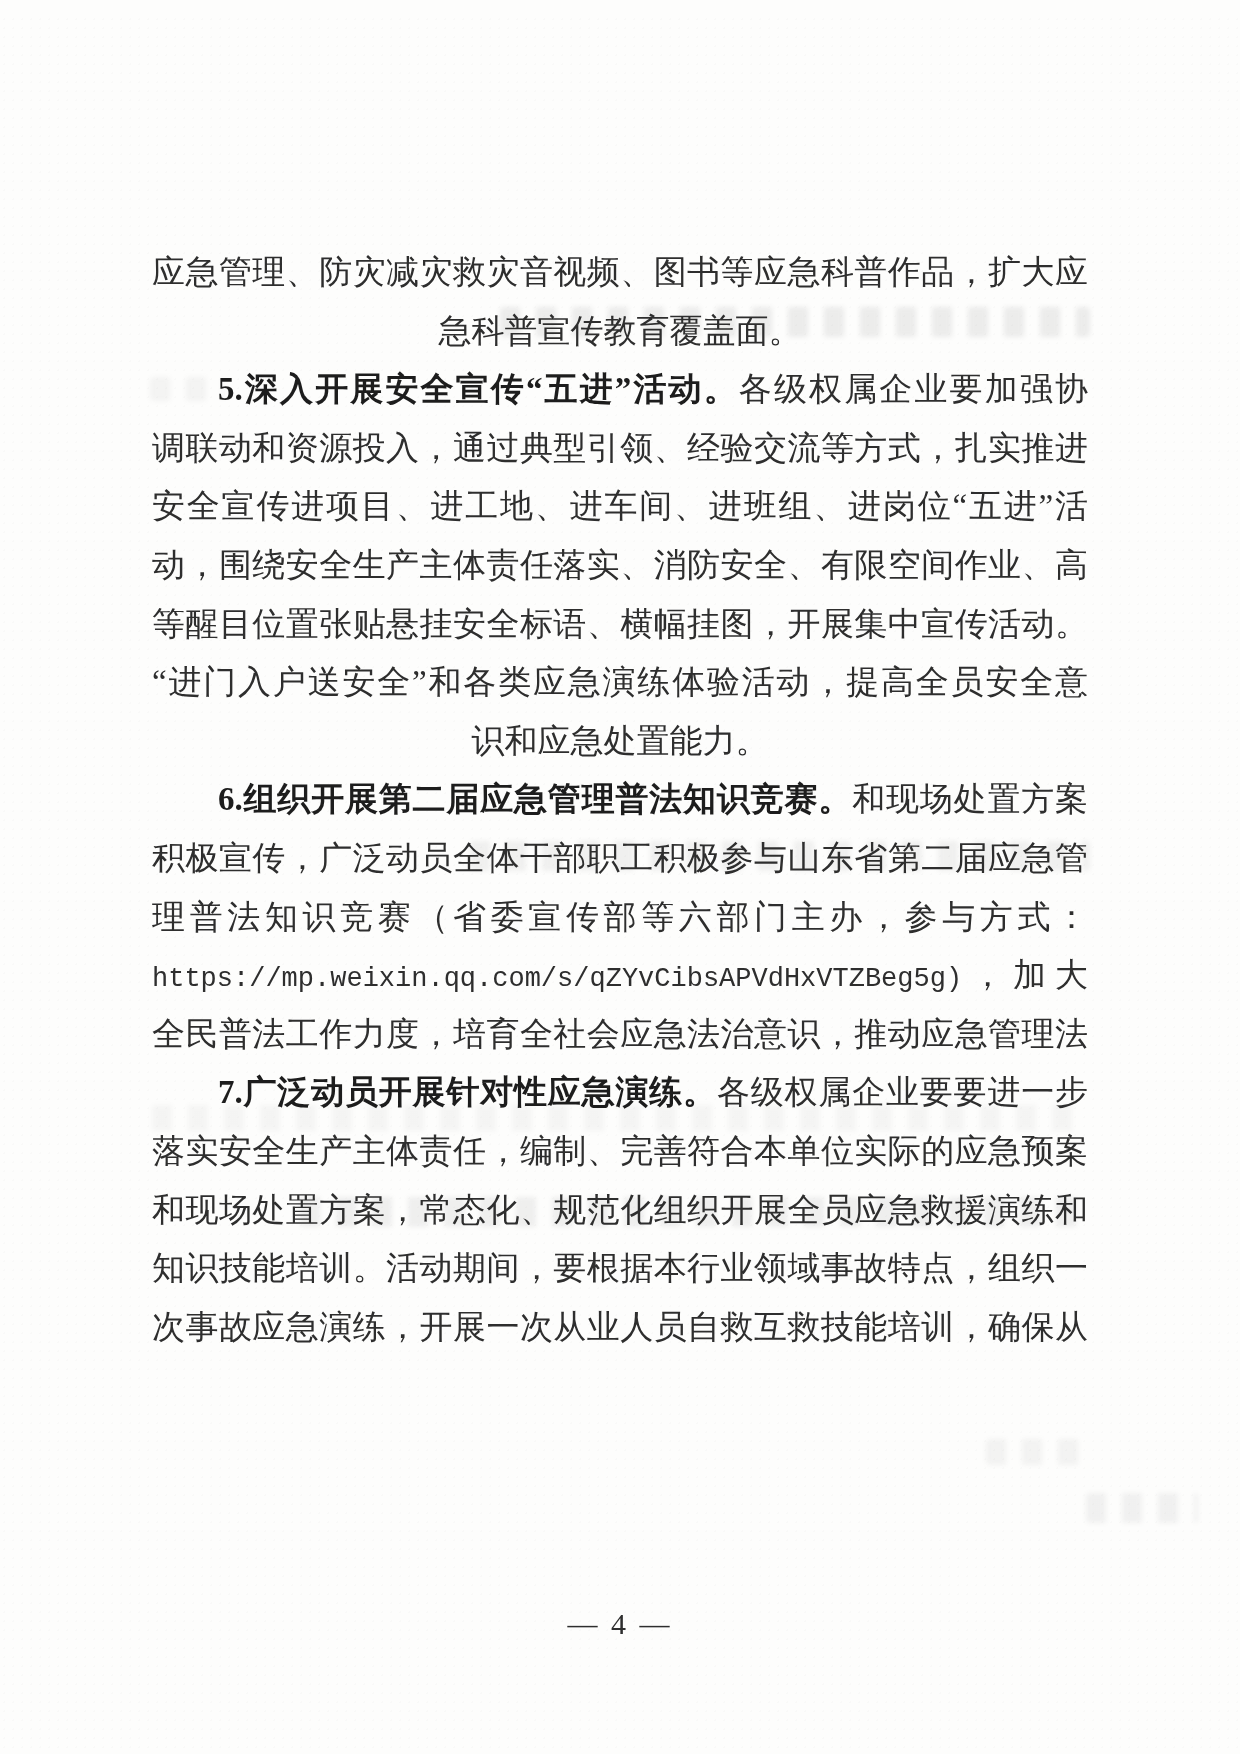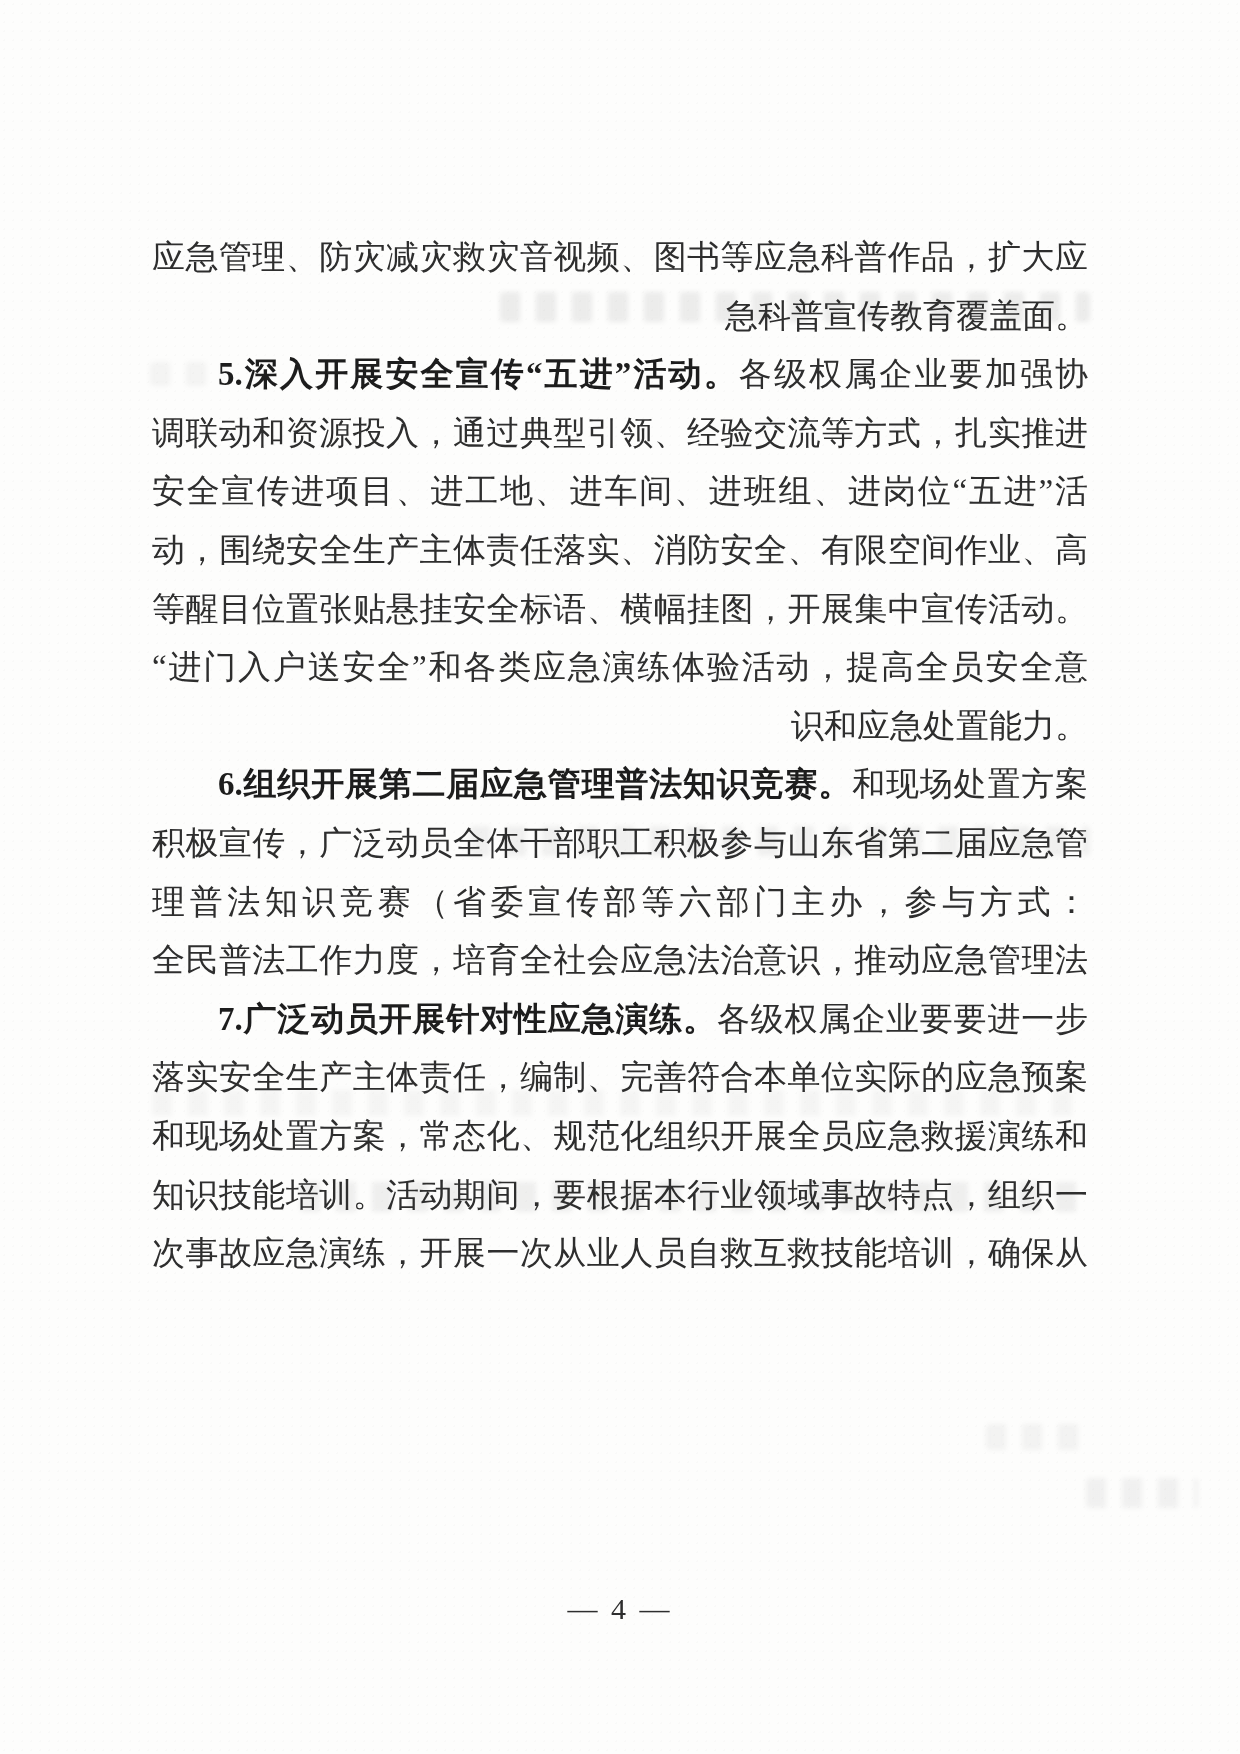--- a/index.html
+++ b/index.html
@@ -13,35 +13,36 @@
     background: #fdfdfc;
     overflow: hidden;
     font-family: "Liberation Serif", "DejaVu Serif", serif;
   }
   
   .page {
     position: absolute;
     inset: 0;
     background-image: radial-gradient(rgba(0,0,0,0.015) 1px, transparent 1px);
     background-size: 9px 9px;
+    margin-top: 15px;
   }
   .textblock {
     position: absolute;
     left: 152px;
     top: 228px;
     width: 936px;
     font-size: 33px;
     line-height: 58.6px;
     color: #2e2e2e;
     text-rendering: optimizeLegibility;
   }
   .line {
     margin: 0;
     height: 58.6px;
-    text-align: right;
+    text-align: center;
   }
   
   .j {
     text-align: justify;
     text-align-last: justify;
   }
   .indent { text-indent: 66px; }
   .b {
     font-weight: bold;
     color: #1d1d1d;
@@ -99,20 +100,21 @@
     <p class="line j">调联动和资源投入，通过典型引领、经验交流等方式，扎实推进</p>
     <p class="line j">安全宣传进项目、进工地、进车间、进班组、进岗位“五进”活</p>
     <p class="line j">动，围绕安全生产主体责任落实、消防安全、有限空间作业、高</p>
     <p class="line j">等醒目位置张贴悬挂安全标语、横幅挂图，开展集中宣传活动。</p>
     <p class="line j">“进门入户送安全”和各类应急演练体验活动，提高全员安全意</p>
     <p class="line">识和应急处置能力。</p>
 
     <p class="line j indent"><span class="b">6.组织开展第二届应急管理普法知识竞赛。</span><span>和现场处置方案</span></p>
     <p class="line j">积极宣传，广泛动员全体干部职工积极参与山东省第二届应急管</p>
     <p class="line j">理普法知识竞赛（省委宣传部等六部门主办，参与方式：</p>
+    <p class="line j"><span class="url">https://mp.weixin.qq.com/s/qZYvCibsAPVdHxVTZBeg5g)</span><span>，加大</span></p>
     <p class="line j">全民普法工作力度，培育全社会应急法治意识，推动应急管理法</p>
 
     <p class="line j indent"><span class="b">7.广泛动员开展针对性应急演练。</span><span>各级权属企业要要进一步</span></p>
     <p class="line j">落实安全生产主体责任，编制、完善符合本单位实际的应急预案</p>
     <p class="line j">和现场处置方案，常态化、规范化组织开展全员应急救援演练和</p>
     <p class="line j">知识技能培训。活动期间，要根据本行业领域事故特点，组织一</p>
     <p class="line j">次事故应急演练，开展一次从业人员自救互救技能培训，确保从</p>
   </main>
 
   <div class="page-number">— 4 —</div>

